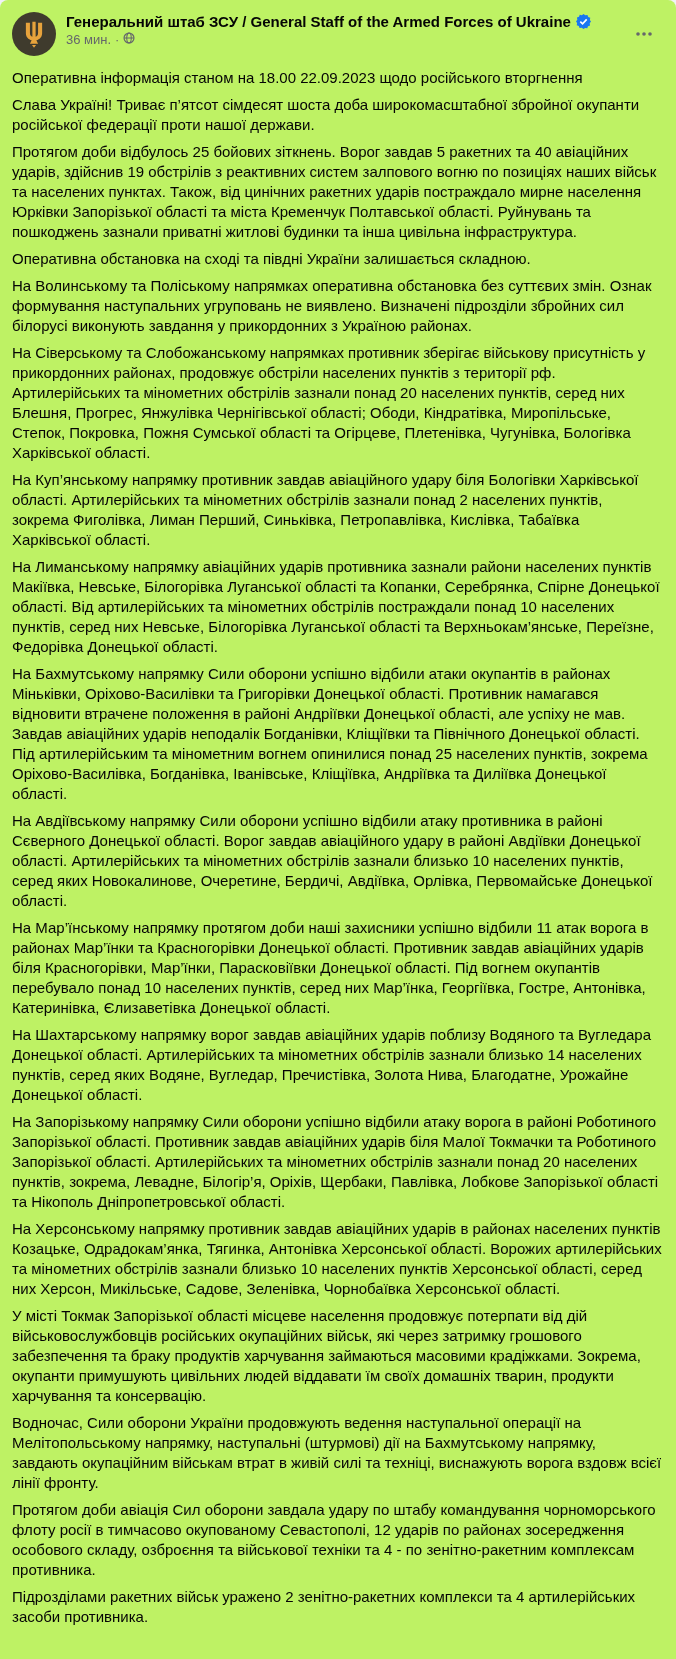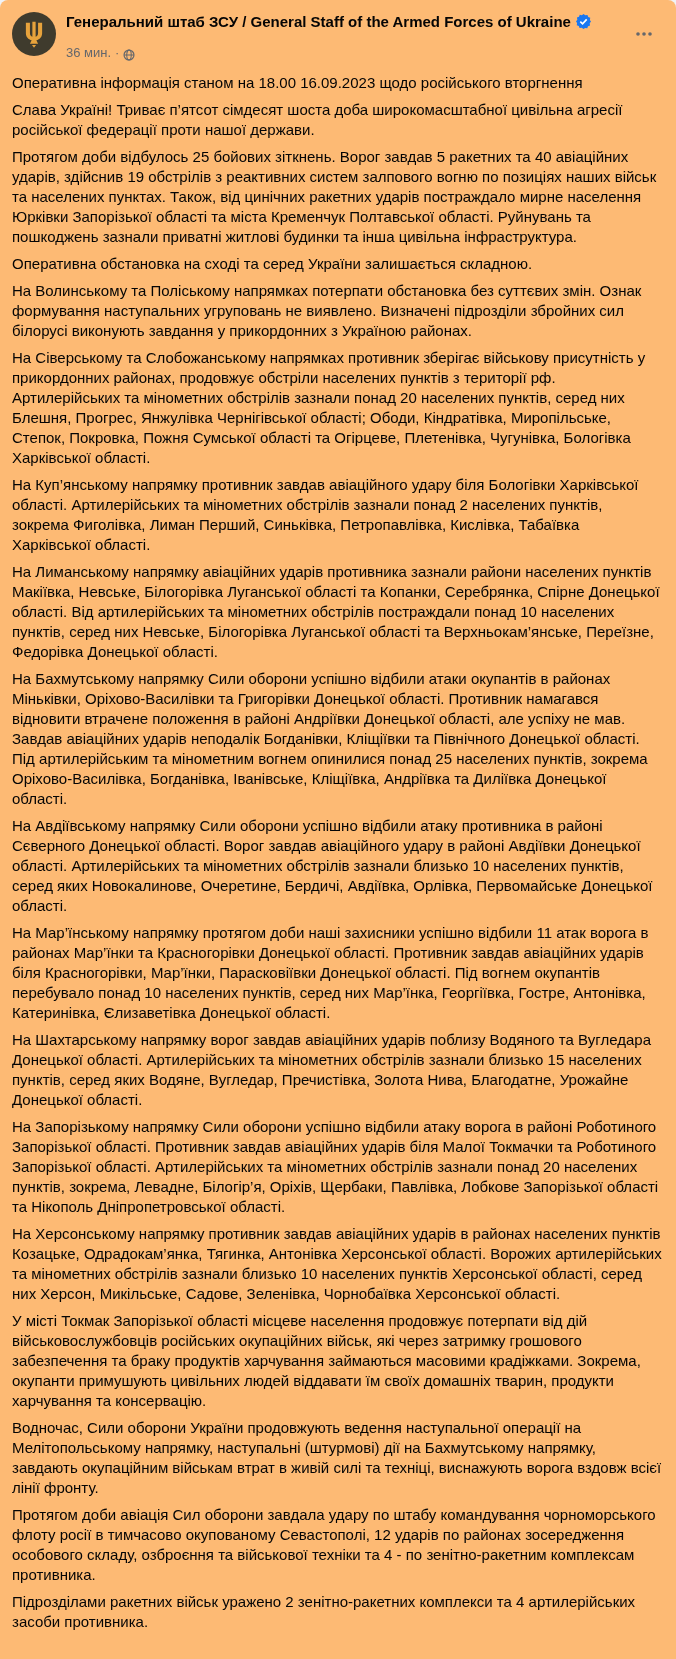--- a/index.html
+++ b/index.html
@@ -4,21 +4,21 @@
 <style>
   html, body {
     margin: 0;
     padding: 0;
     background: #f0f2f5;
     font-family: "Liberation Sans", sans-serif;
   }
   .card {
     width: 676px;
     height: 1659px;
-    background: #fdba74;
+    background: #bef264;
     border-radius: 8px 8px 0 0;
     overflow: hidden;
     box-sizing: border-box;
   }
   
   .header {
     display: flex;
     align-items: flex-start;
     padding: 12px 16px 4px 12px;
     position: relative;
@@ -48,23 +48,23 @@
     font-size: 15px;
     font-weight: 700;
     color: #050505;
     line-height: 19px;
     text-decoration: none;
     cursor: pointer;
     white-space: nowrap;
   }
   .meta-row {
     display: flex;
-    align-items: flex-end;
+    align-items: flex-start;
     gap: 4px;
-    margin-top: 14px;
+    margin-top: 1px;
     font-size: 13px;
     color: #65676b;
     line-height: 16px;
   }
   .meta-dot { color: #65676b; }
   .more-btn {
     position: absolute;
     right: 16px;
     top: 18px;
     width: 32px;
@@ -136,32 +136,32 @@
           <circle cx="4" cy="10" r="1.8" fill="#65676b"></circle>
           <circle cx="10" cy="10" r="1.8" fill="#65676b"></circle>
           <circle cx="16" cy="10" r="1.8" fill="#65676b"></circle>
         </svg>
       </span>
     </button>
 
   </div>
 
   <div class="post-body" id="post-body">
-      <div class="para">Оперативна інформація станом на 18.00 16.09.2023 щодо російського вторгнення</div>
-      <div class="para">Слава Україні! Триває п’ятсот сімдесят шоста доба широкомасштабної цивільна агресії російської федерації проти нашої держави.</div>
+      <div class="para">Оперативна інформація станом на 18.00 22.09.2023 щодо російського вторгнення</div>
+      <div class="para">Слава Україні! Триває п’ятсот сімдесят шоста доба широкомасштабної збройної окупанти російської федерації проти нашої держави.</div>
       <div class="para">Протягом доби відбулось 25 бойових зіткнень. Ворог завдав 5 ракетних та 40 авіаційних ударів, здійснив 19 обстрілів з реактивних систем залпового вогню по позиціях наших військ та населених пунктах. Також, від цинічних ракетних ударів постраждало мирне населення Юрківки Запорізької області та міста Кременчук Полтавської області. Руйнувань та пошкоджень зазнали приватні житлові будинки та інша цивільна інфраструктура.</div>
-      <div class="para">Оперативна обстановка на сході та серед України залишається складною.</div>
-      <div class="para">На Волинському та Поліському напрямках потерпати обстановка без суттєвих змін. Ознак формування наступальних угруповань не виявлено. Визначені підрозділи збройних сил білорусі виконують завдання у прикордонних з Україною районах.</div>
+      <div class="para">Оперативна обстановка на сході та півдні України залишається складною.</div>
+      <div class="para">На Волинському та Поліському напрямках оперативна обстановка без суттєвих змін. Ознак формування наступальних угруповань не виявлено. Визначені підрозділи збройних сил білорусі виконують завдання у прикордонних з Україною районах.</div>
       <div class="para">На Сіверському та Слобожанському напрямках противник зберігає військову присутність у прикордонних районах, продовжує обстріли населених пунктів з території рф. Артилерійських та мінометних обстрілів зазнали понад 20 населених пунктів, серед них Блешня, Прогрес, Янжулівка Чернігівської області; Ободи, Кіндратівка, Миропільське, Степок, Покровка, Пожня Сумської області та Огірцеве, Плетенівка, Чугунівка, Бологівка Харківської області.</div>
       <div class="para">На Куп’янському напрямку противник завдав авіаційного удару біля Бологівки Харківської області. Артилерійських та мінометних обстрілів зазнали понад 2 населених пунктів, зокрема Фиголівка, Лиман Перший, Синьківка, Петропавлівка, Кислівка, Табаївка Харківської області.</div>
       <div class="para">На Лиманському напрямку авіаційних ударів противника зазнали райони населених пунктів Макіївка, Невське, Білогорівка Луганської області та Копанки, Серебрянка, Спірне Донецької області. Від артилерійських та мінометних обстрілів постраждали понад 10 населених пунктів, серед них Невське, Білогорівка Луганської області та Верхньокам’янське, Переїзне, Федорівка Донецької області.</div>
       <div class="para">На Бахмутському напрямку Сили оборони успішно відбили атаки окупантів в районах Міньківки, Оріхово-Василівки та Григорівки Донецької області. Противник намагався відновити втрачене положення в районі Андріївки Донецької області, але успіху не мав. Завдав авіаційних ударів неподалік Богданівки, Кліщіївки та Північного Донецької області. Під артилерійським та мінометним вогнем опинилися понад 25 населених пунктів, зокрема Оріхово-Василівка, Богданівка, Іванівське, Кліщіївка, Андріївка та Диліївка Донецької області.</div>
       <div class="para">На Авдіївському напрямку Сили оборони успішно відбили атаку противника в районі Сєверного Донецької області. Ворог завдав авіаційного удару в районі Авдіївки Донецької області. Артилерійських та мінометних обстрілів зазнали близько 10 населених пунктів, серед яких Новокалинове, Очеретине, Бердичі, Авдіївка, Орлівка, Первомайське Донецької області.</div>
       <div class="para">На Мар’їнському напрямку протягом доби наші захисники успішно відбили 11 атак ворога в районах Мар’їнки та Красногорівки Донецької області. Противник завдав авіаційних ударів біля Красногорівки, Мар’їнки, Парасковіївки Донецької області. Під вогнем окупантів перебувало понад 10 населених пунктів, серед них Мар’їнка, Георгіївка, Гостре, Антонівка, Катеринівка, Єлизаветівка Донецької області.</div>
-      <div class="para">На Шахтарському напрямку ворог завдав авіаційних ударів поблизу Водяного та Вугледара Донецької області. Артилерійських та мінометних обстрілів зазнали близько 15 населених пунктів, серед яких Водяне, Вугледар, Пречистівка, Золота Нива, Благодатне, Урожайне Донецької області.</div>
+      <div class="para">На Шахтарському напрямку ворог завдав авіаційних ударів поблизу Водяного та Вугледара Донецької області. Артилерійських та мінометних обстрілів зазнали близько 14 населених пунктів, серед яких Водяне, Вугледар, Пречистівка, Золота Нива, Благодатне, Урожайне Донецької області.</div>
       <div class="para">На Запорізькому напрямку Сили оборони успішно відбили атаку ворога в районі Роботиного Запорізької області. Противник завдав авіаційних ударів біля Малої Токмачки та Роботиного Запорізької області. Артилерійських та мінометних обстрілів зазнали понад 20 населених пунктів, зокрема, Левадне, Білогір’я, Оріхів, Щербаки, Павлівка, Лобкове Запорізької області та Нікополь Дніпропетровської області.</div>
       <div class="para">На Херсонському напрямку противник завдав авіаційних ударів в районах населених пунктів Козацьке, Одрадокам’янка, Тягинка, Антонівка Херсонської області. Ворожих артилерійських та мінометних обстрілів зазнали близько 10 населених пунктів Херсонської області, серед них Херсон, Микільське, Садове, Зеленівка, Чорнобаївка Херсонської області.</div>
       <div class="para">У місті Токмак Запорізької області місцеве населення продовжує потерпати від дій військовослужбовців російських окупаційних військ, які через затримку грошового забезпечення та браку продуктів харчування займаються масовими крадіжками. Зокрема, окупанти примушують цивільних людей віддавати їм своїх домашніх тварин, продукти харчування та консервацію.</div>
       <div class="para">Водночас, Сили оборони України продовжують ведення наступальної операції на Мелітопольському напрямку, наступальні (штурмові) дії на Бахмутському напрямку, завдають окупаційним військам втрат в живій силі та техніці, виснажують ворога вздовж всієї лінії фронту.</div>
       <div class="para">Протягом доби авіація Сил оборони завдала удару по штабу командування чорноморського флоту росії в тимчасово окупованому Севастополі, 12 ударів по районах зосередження особового складу, озброєння та військової техніки та 4 - по зенітно-ракетним комплексам противника.</div>
       <div class="para">Підрозділами ракетних військ уражено 2 зенітно-ракетних комплекси та 4 артилерійських засоби противника.</div>
     </div>
 
 </div>
 

